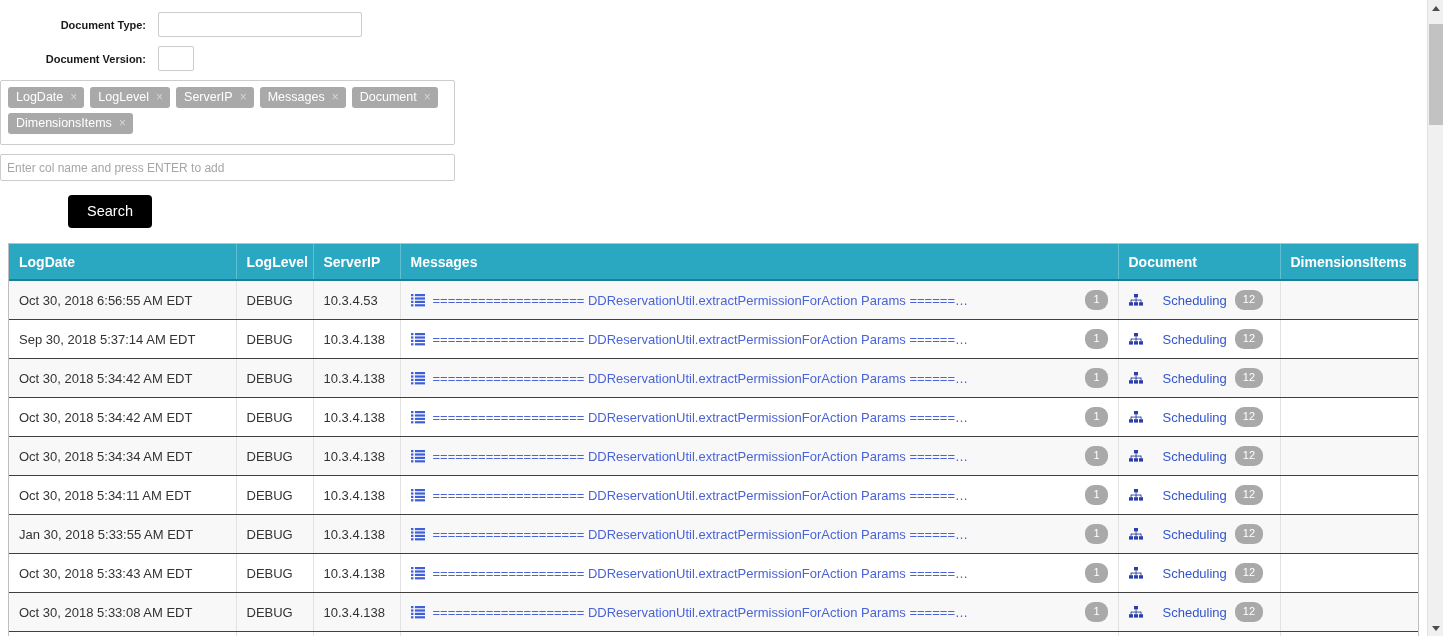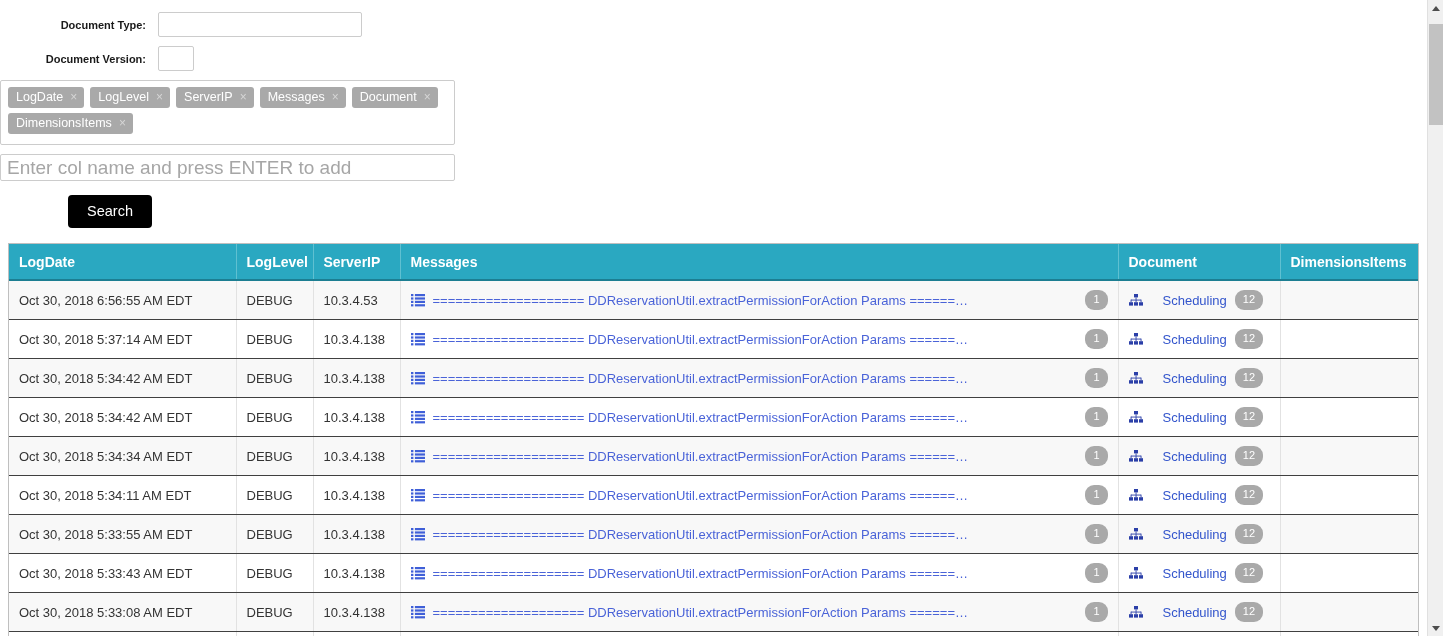--- a/index.html
+++ b/index.html
@@ -36,21 +36,21 @@
     font-size: 11px;
     font-weight: bold;
     color: #1a1a1a;
     line-height: 26px;
     white-space: nowrap;
   }
   .form-field { flex: 0 0 auto; }
 
   input.txt {
     font-family: "Liberation Sans", sans-serif;
-    font-size: 19px;
+    font-size: 12px;
     color: #444;
     border: 1px solid #ccc;
     background: #fff;
     border-radius: 2px;
     padding: 3px 6px;
     outline: none;
     height: 25px;
   }
   input.txt::placeholder { color: #a6a6a6; }
   #doc-type-input { width: 204px; }
@@ -339,21 +339,21 @@
                     <rect x="6.6" y="5.6" width="0.9" height="2.6" fill="#2b3fa8"></rect>
                     <rect x="11.6" y="5.6" width="0.9" height="2.6" fill="#2b3fa8"></rect>
                   </svg></span>
                 <span class="doc-text">Scheduling</span>
                 <span class="badge">12</span>
               </div>
             </td>
             <td></td>
           </tr>
           <tr>
-            <td>Oct 30, 2018 5:37:14 AM EDT</td>
+            <td>Sep 30, 2018 5:37:14 AM EDT</td>
             <td>DEBUG</td>
             <td>10.3.4.138</td>
             <td>
               <div class="cell-flex">
                 <span class="ic"><svg width="14" height="13" viewBox="0 0 14 13">
                     <rect x="0" y="0" width="2.4" height="2.2" fill="#3f5fd8"></rect>
                     <rect x="3.9" y="0" width="10.1" height="2.2" fill="#3f5fd8"></rect>
                     <rect x="0" y="3.4" width="2.4" height="2.2" fill="#3f5fd8"></rect>
                     <rect x="3.9" y="3.4" width="10.1" height="2.2" fill="#3f5fd8"></rect>
                     <rect x="0" y="6.8" width="2.4" height="2.2" fill="#3f5fd8"></rect>
@@ -534,21 +534,21 @@
                     <rect x="6.6" y="5.6" width="0.9" height="2.6" fill="#2b3fa8"></rect>
                     <rect x="11.6" y="5.6" width="0.9" height="2.6" fill="#2b3fa8"></rect>
                   </svg></span>
                 <span class="doc-text">Scheduling</span>
                 <span class="badge">12</span>
               </div>
             </td>
             <td></td>
           </tr>
           <tr>
-            <td>Oct 30, 2018 5:33:55 AM EDT</td>
+            <td>Jan 30, 2018 5:33:55 AM EDT</td>
             <td>DEBUG</td>
             <td>10.3.4.138</td>
             <td>
               <div class="cell-flex">
                 <span class="ic"><svg width="14" height="13" viewBox="0 0 14 13">
                     <rect x="0" y="0" width="2.4" height="2.2" fill="#3f5fd8"></rect>
                     <rect x="3.9" y="0" width="10.1" height="2.2" fill="#3f5fd8"></rect>
                     <rect x="0" y="3.4" width="2.4" height="2.2" fill="#3f5fd8"></rect>
                     <rect x="3.9" y="3.4" width="10.1" height="2.2" fill="#3f5fd8"></rect>
                     <rect x="0" y="6.8" width="2.4" height="2.2" fill="#3f5fd8"></rect>

